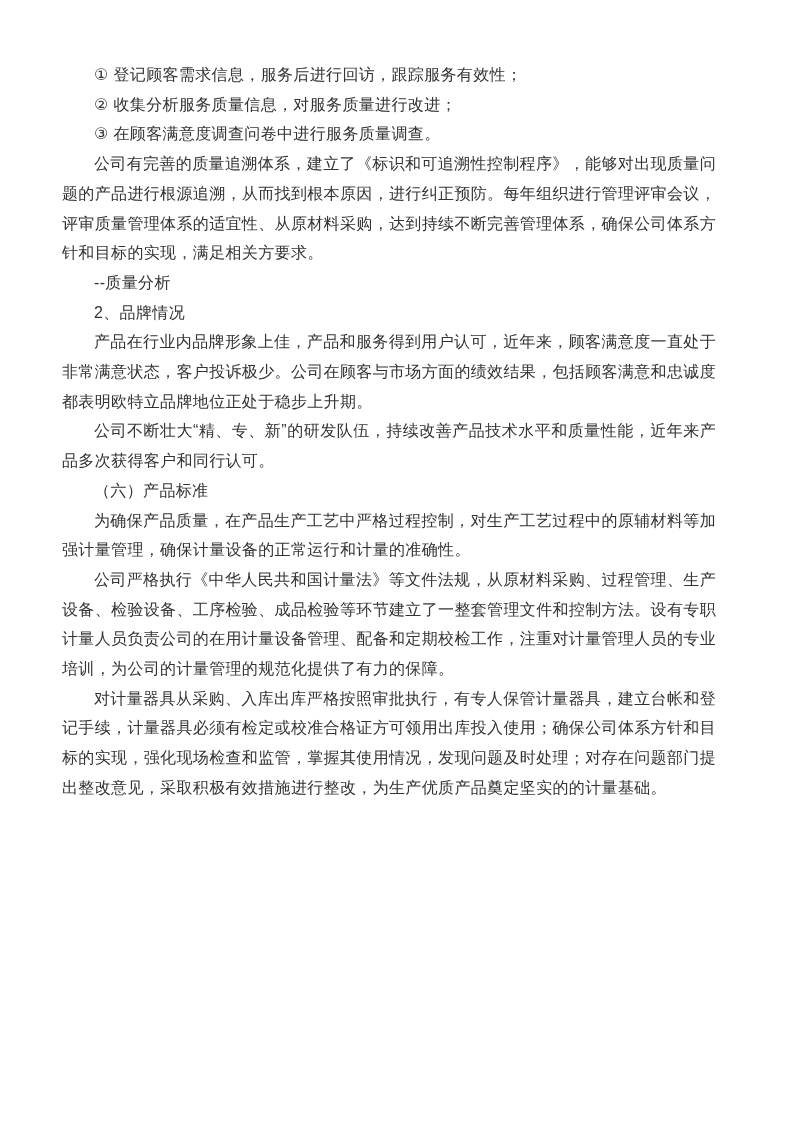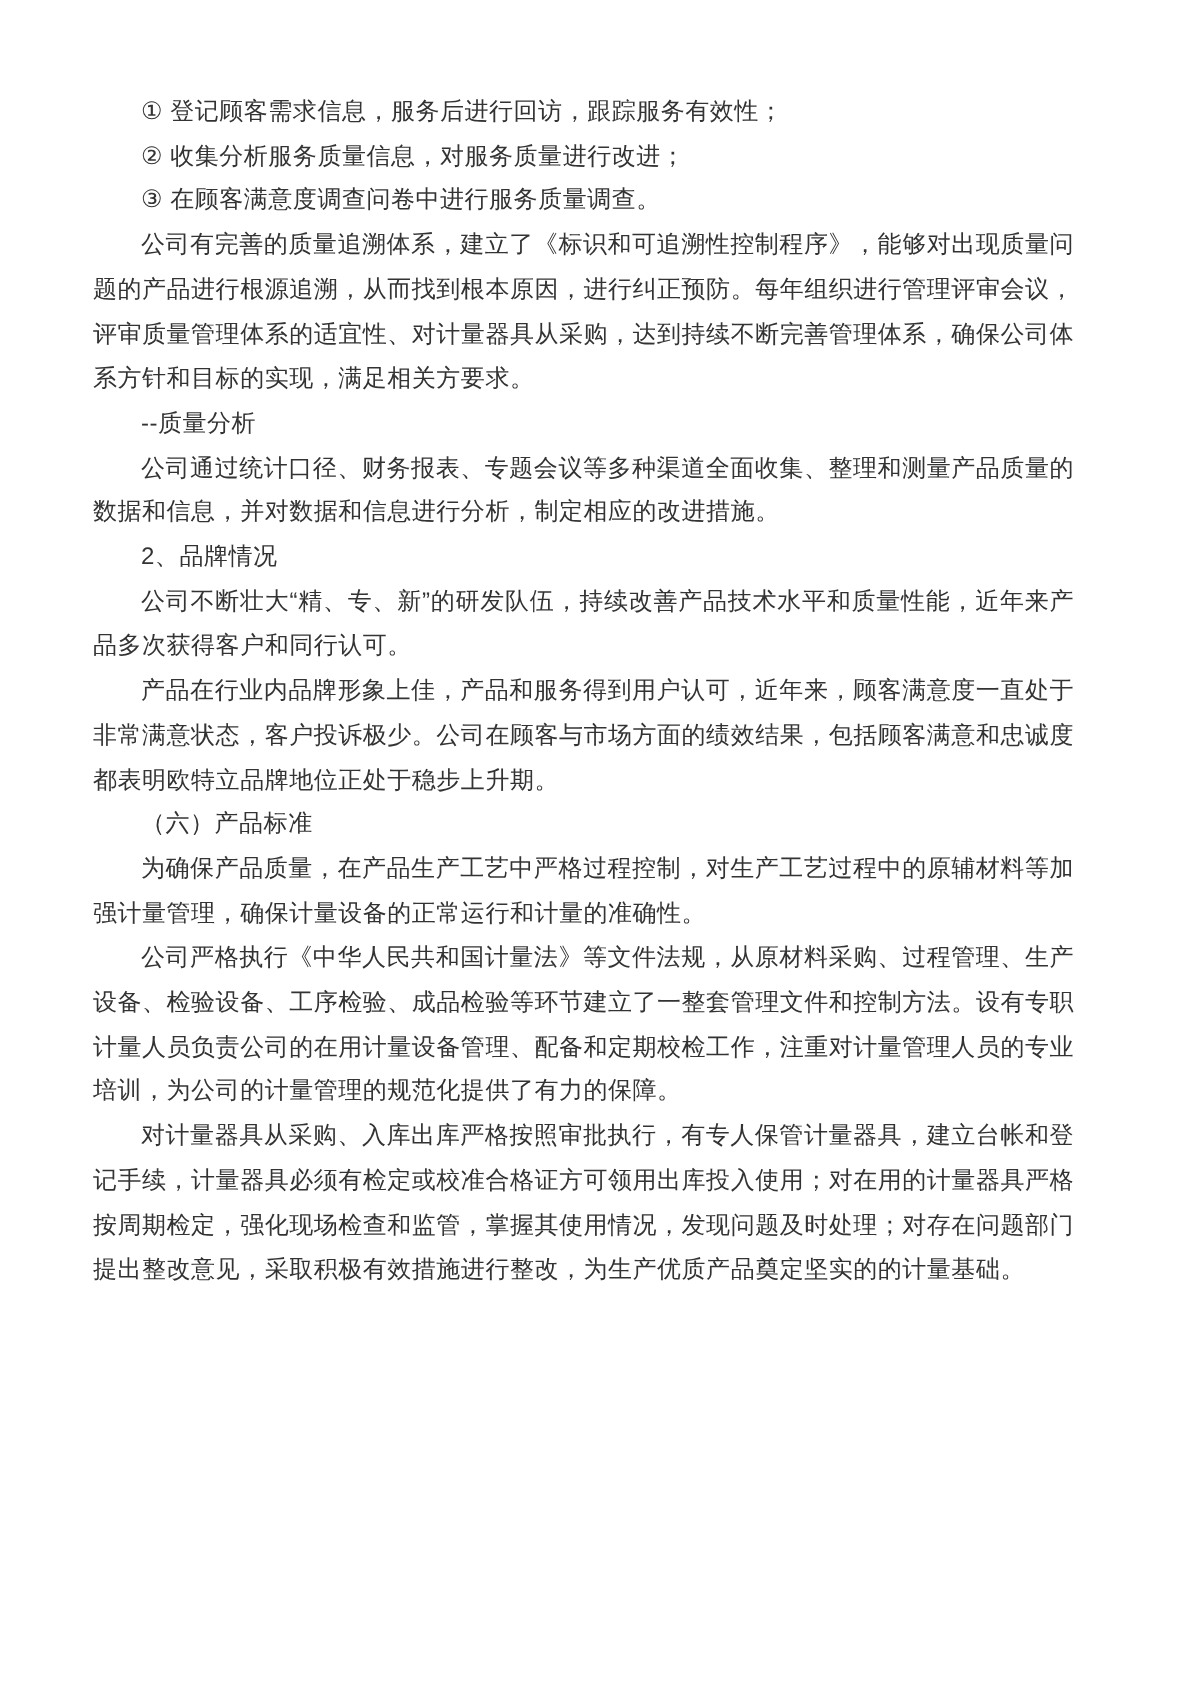--- a/index.html
+++ b/index.html
@@ -37,24 +37,23 @@
   }
 </style>
 </head>
 <body>
 
 <div class="page">
   <div class="doc-content">
     <p>① 登记顾客需求信息，服务后进行回访，跟踪服务有效性；</p>
     <p>② 收集分析服务质量信息，对服务质量进行改进；</p>
     <p>③ 在顾客满意度调查问卷中进行服务质量调查。</p>
-    <p>公司有完善的质量追溯体系，建立了《标识和可追溯性控制程序》，能够对出现质量问题的产品进行根源追溯，从而找到根本原因，进行纠正预防。每年组织进行管理评审会议，评审质量管理体系的适宜性、对计量器具从采购，达到持续不断完善管理体系，确保公司体系方针和目标的实现，满足相关方要求。</p>
+    <p>公司有完善的质量追溯体系，建立了《标识和可追溯性控制程序》，能够对出现质量问题的产品进行根源追溯，从而找到根本原因，进行纠正预防。每年组织进行管理评审会议，评审质量管理体系的适宜性、从原材料采购，达到持续不断完善管理体系，确保公司体系方针和目标的实现，满足相关方要求。</p>
     <p>--质量分析</p>
-    <p>公司通过统计口径、财务报表、专题会议等多种渠道全面收集、整理和测量产品质量的数据和信息，并对数据和信息进行分析，制定相应的改进措施。</p>
     <p>2、品牌情况</p>
+    <p>产品在行业内品牌形象上佳，产品和服务得到用户认可，近年来，顾客满意度一直处于非常满意状态，客户投诉极少。公司在顾客与市场方面的绩效结果，包括顾客满意和忠诚度都表明欧特立品牌地位正处于稳步上升期。</p>
     <p>公司不断壮大“精、专、新”的研发队伍，持续改善产品技术水平和质量性能，近年来产品多次获得客户和同行认可。</p>
-    <p>产品在行业内品牌形象上佳，产品和服务得到用户认可，近年来，顾客满意度一直处于非常满意状态，客户投诉极少。公司在顾客与市场方面的绩效结果，包括顾客满意和忠诚度都表明欧特立品牌地位正处于稳步上升期。</p>
     <p>（六）产品标准</p>
     <p>为确保产品质量，在产品生产工艺中严格过程控制，对生产工艺过程中的原辅材料等加强计量管理，确保计量设备的正常运行和计量的准确性。</p>
     <p>公司严格执行《中华人民共和国计量法》等文件法规，从原材料采购、过程管理、生产设备、检验设备、工序检验、成品检验等环节建立了一整套管理文件和控制方法。设有专职计量人员负责公司的在用计量设备管理、配备和定期校检工作，注重对计量管理人员的专业培训，为公司的计量管理的规范化提供了有力的保障。</p>
-    <p>对计量器具从采购、入库出库严格按照审批执行，有专人保管计量器具，建立台帐和登记手续，计量器具必须有检定或校准合格证方可领用出库投入使用；对在用的计量器具严格按周期检定，强化现场检查和监管，掌握其使用情况，发现问题及时处理；对存在问题部门提出整改意见，采取积极有效措施进行整改，为生产优质产品奠定坚实的的计量基础。</p>
+    <p>对计量器具从采购、入库出库严格按照审批执行，有专人保管计量器具，建立台帐和登记手续，计量器具必须有检定或校准合格证方可领用出库投入使用；确保公司体系方针和目标的实现，强化现场检查和监管，掌握其使用情况，发现问题及时处理；对存在问题部门提出整改意见，采取积极有效措施进行整改，为生产优质产品奠定坚实的的计量基础。</p>
   </div>
 </div>
 
 </body></html>

